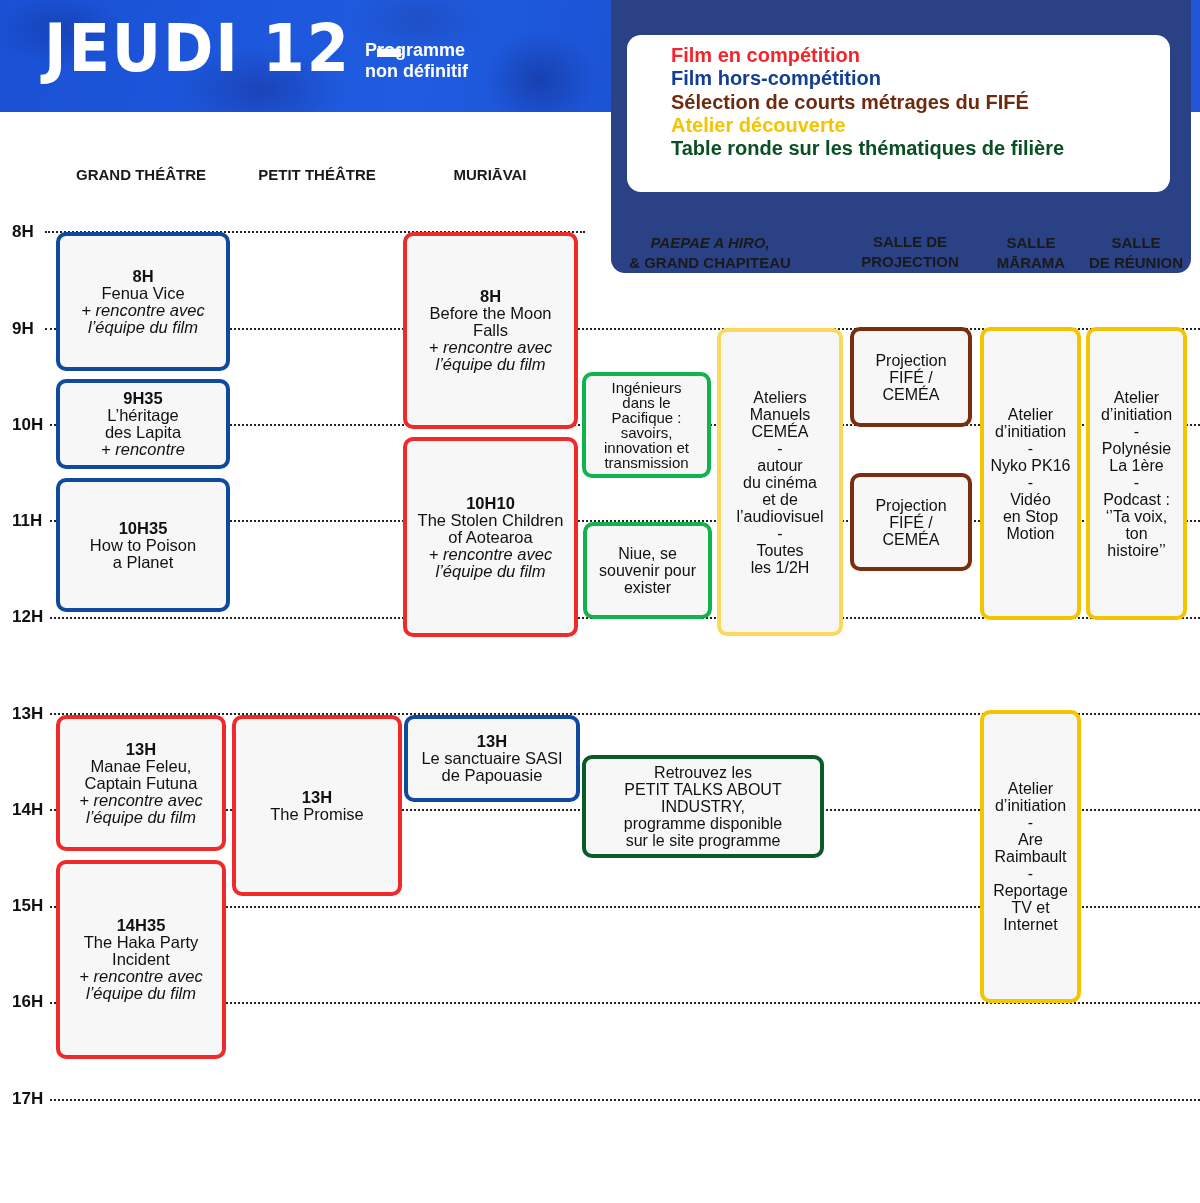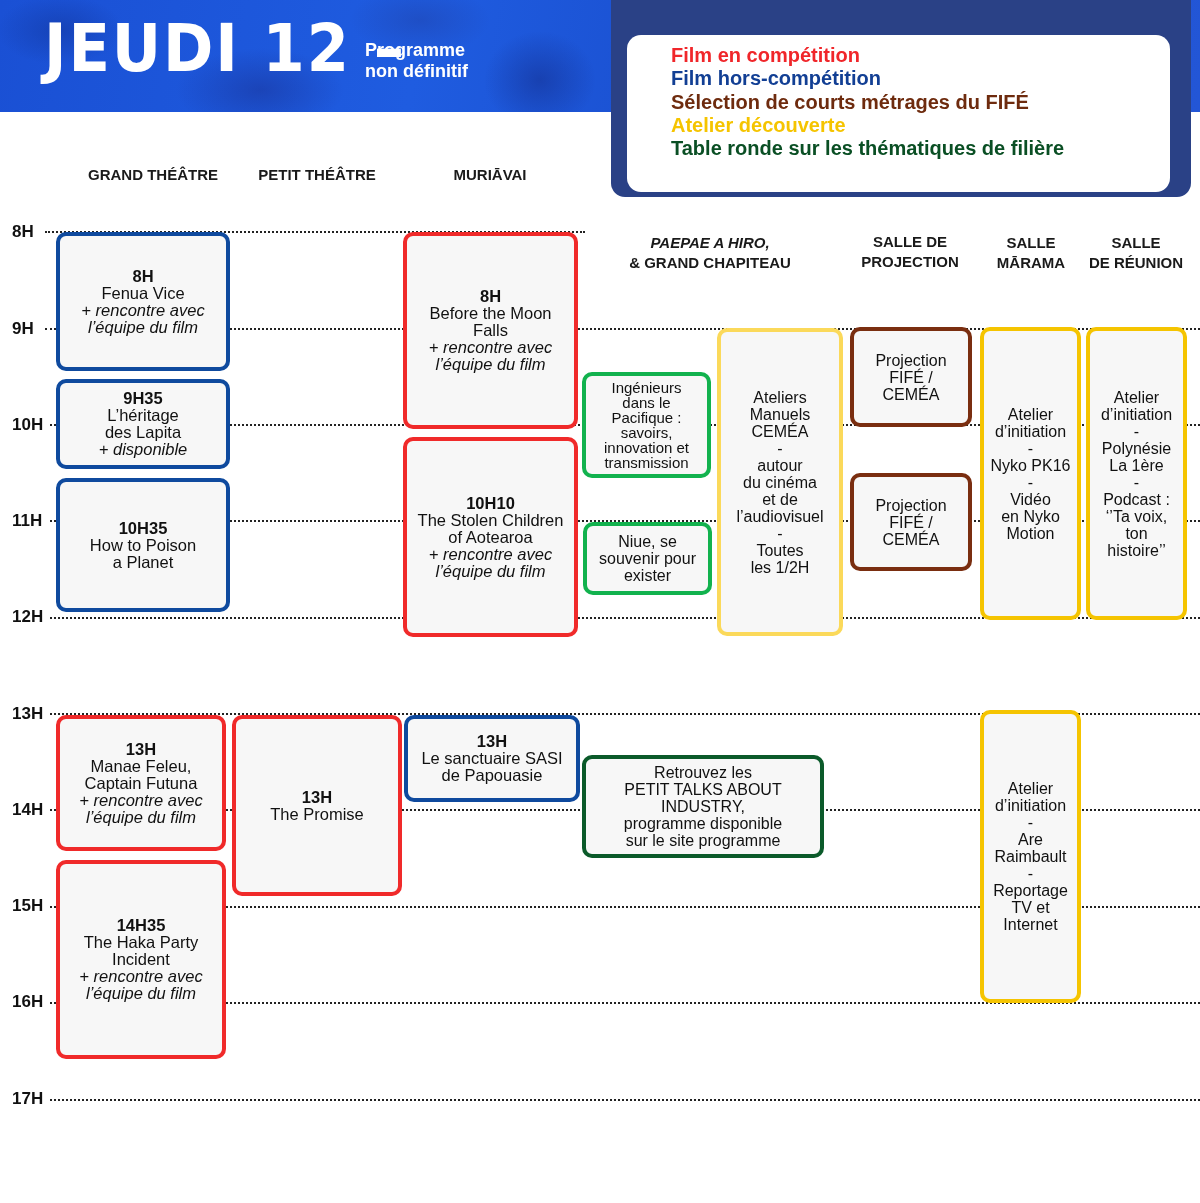--- a/index.html
+++ b/index.html
@@ -22,21 +22,21 @@
       font-size: 66px; line-height: 66px; color: #ffffff; letter-spacing: 2px;
       transform: scaleX(0.92); transform-origin: left top;
     }
     .banner-sub {
       position: absolute; left: 365px; top: 40px;
       font-weight: bold; font-size: 18px; line-height: 21px; color: #ffffff;
     }
 
     
     .legend-panel {
-      position: absolute; left: 611px; top: 0; width: 580px; height: 197px;
+      position: absolute; left: 611px; top: 0; width: 580px; height: 273px;
       background: #2a4186; border-radius: 0 0 14px 14px;
     }
     .legend-box {
       position: absolute; left: 16px; top: 35px; width: 543px; height: 157px;
       background: #ffffff; border-radius: 14px;
       padding: 9px 0 0 44px;
     }
     .legend-item { font-weight: bold; font-size: 20px; line-height: 23.3px; white-space: nowrap; }
 
     
@@ -86,21 +86,21 @@
 <div class="legend-panel">
   <div class="legend-box">
     <div class="legend-item" style="color:#f0262a">Film en compétition</div>
     <div class="legend-item" style="color:#123f94">Film hors-compétition</div>
     <div class="legend-item" style="color:#6e2b0e">Sélection de courts métrages du FIFÉ</div>
     <div class="legend-item" style="color:#f5c400">Atelier découverte</div>
     <div class="legend-item" style="color:#0a4f24">Table ronde sur les thématiques de filière</div>
   </div>
 </div>
 
-<div class="col-head" style="left:68px; top:165px; width:170px;">GRAND THÉÂTRE</div>
+<div class="col-head" style="left:56px; top:165px; width:170px;">GRAND THÉÂTRE</div>
 <div class="col-head" style="left:232px; top:165px; width:170px;">PETIT THÉÂTRE</div>
 <div class="col-head" style="left:405px; top:165px; width:170px;">MURIĀVAI</div>
 <div class="col-head italic" style="left:610px; top:233px; width:200px;">
   <div class="l1">PAEPAE A HIRO,</div>
   <div>&amp; GRAND CHAPITEAU</div>
 </div>
 <div class="col-head" style="left:845px; top:232px; width:130px;">
   <div>SALLE DE</div>
   <div>PROJECTION</div>
 </div>
@@ -138,21 +138,21 @@
 <div class="event c-blue" style="left:56px; top:232px; width:174px; height:139px;">
   <span class="line time">8H</span>
   <span class="line">Fenua Vice</span>
   <span class="line note">+ rencontre avec</span>
   <span class="line note">l’équipe du film</span>
 </div>
 <div class="event c-blue" style="left:56px; top:379px; width:174px; height:90px;">
   <span class="line time">9H35</span>
   <span class="line">L’héritage</span>
   <span class="line">des Lapita</span>
-  <span class="line note">+ disponible</span>
+  <span class="line note">+ rencontre</span>
 </div>
 <div class="event c-blue" style="left:56px; top:478px; width:174px; height:134px;">
   <span class="line time">10H35</span>
   <span class="line">How to Poison</span>
   <span class="line">a Planet</span>
 </div>
 
 <div class="event c-red" style="left:403px; top:232px; width:175px; height:197px;">
   <span class="line time">8H</span>
   <span class="line">Before the Moon</span>
@@ -169,21 +169,21 @@
 </div>
 
 <div class="event c-green" style="left:582px; top:372px; width:129px; height:106px; font-size:15px; line-height:15px;">
   <span class="line">Ingénieurs</span>
   <span class="line">dans le</span>
   <span class="line">Pacifique :</span>
   <span class="line">savoirs,</span>
   <span class="line">innovation et</span>
   <span class="line">transmission</span>
 </div>
-<div class="event c-green" style="left:583px; top:522px; width:129px; height:73px; font-size:16px;">
+<div class="event c-green" style="left:583px; top:522px; width:129px; height:97px; font-size:16px;">
   <span class="line">Niue, se</span>
   <span class="line">souvenir pour</span>
   <span class="line">exister</span>
 </div>
 <div class="event c-paleyellow" style="left:717px; top:328px; width:126px; height:308px; font-size:16px;">
   <span class="line">Ateliers</span>
   <span class="line">Manuels</span>
   <span class="line">CEMÉA</span>
   <span class="line">-</span>
   <span class="line">autour</span>
@@ -206,21 +206,21 @@
   <span class="line">CEMÉA</span>
 </div>
 
 <div class="event c-yellow" style="left:980px; top:327px; width:101px; height:293px; font-size:16px;">
   <span class="line">Atelier</span>
   <span class="line">d’initiation</span>
   <span class="line">-</span>
   <span class="line">Nyko PK16</span>
   <span class="line">-</span>
   <span class="line">Vidéo</span>
-  <span class="line">en Nyko</span>
+  <span class="line">en Stop</span>
   <span class="line">Motion</span>
 </div>
 
 <div class="event c-yellow" style="left:1086px; top:327px; width:101px; height:293px; font-size:16px;">
   <span class="line">Atelier</span>
   <span class="line">d’initiation</span>
   <span class="line">-</span>
   <span class="line">Polynésie</span>
   <span class="line">La 1ère</span>
   <span class="line">-</span>

